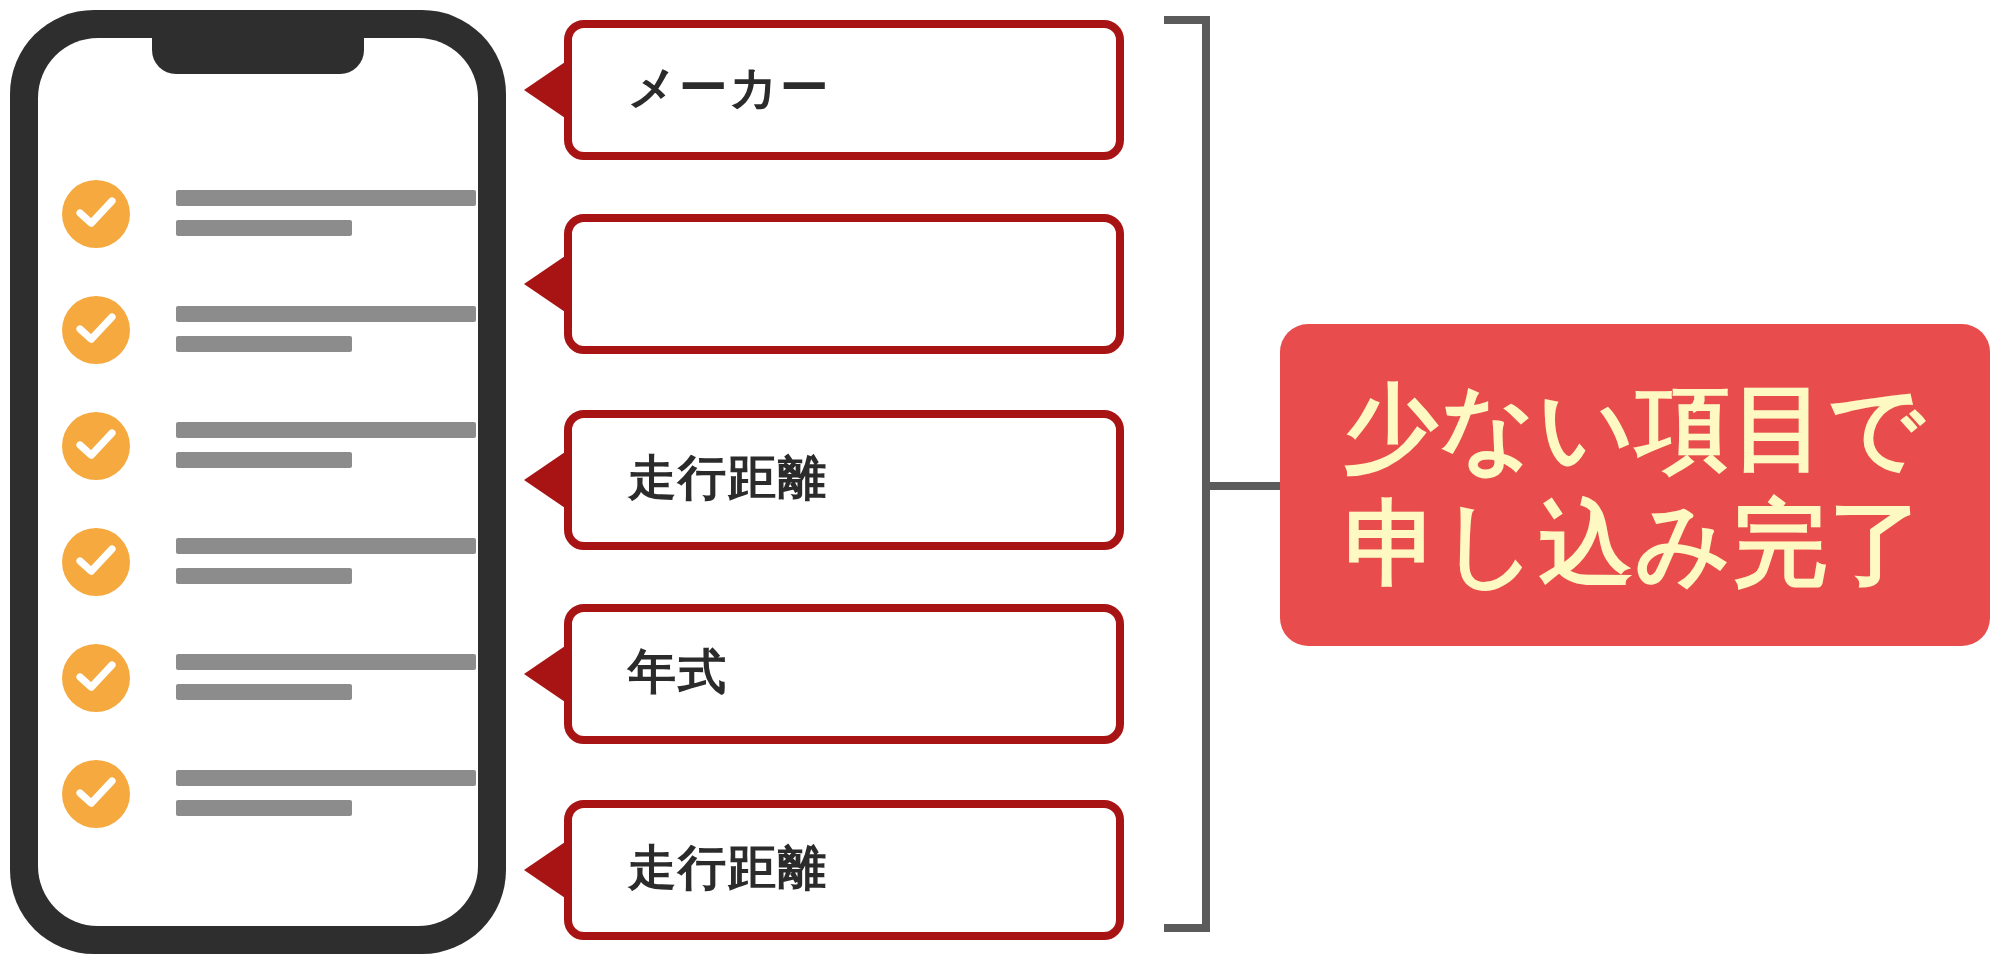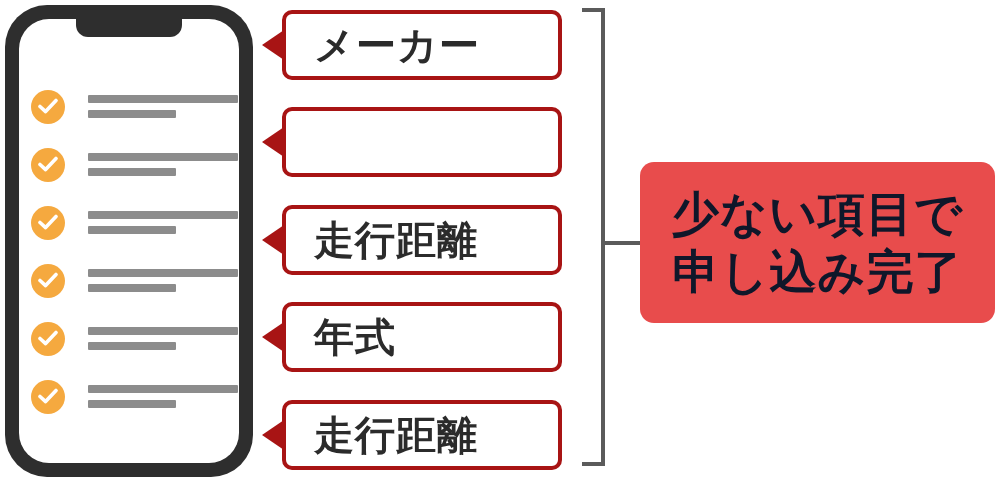--- a/index.html
+++ b/index.html
@@ -104,21 +104,21 @@
     height: 70px;
     box-sizing: border-box;
     border: 4px solid #a81414;
     border-radius: 10px;
     background: #ffffff;
     display: flex;
     align-items: center;
   }
   .label-text {
     padding-left: 28px;
-    font-size: 40px;
+    font-size: 24px;
     font-weight: 700;
     color: #2b2b2b;
     letter-spacing: 1px;
     line-height: 1;
     white-space: nowrap;
     font-family: "Liberation Sans", sans-serif;
   }
   .pointer {
     position: absolute;
     left: -24px;
@@ -166,21 +166,21 @@
     width: 355px;
     height: 161px;
     background: #e84c4c;
     border-radius: 14px;
     display: flex;
     flex-direction: column;
     align-items: center;
     justify-content: center;
   }
   .callout-line {
-    color: #0f172a;
+    color: #fef9c3;
     font-size: 47px;
     font-weight: 700;
     line-height: 1.22;
     letter-spacing: 1px;
     white-space: nowrap;
     font-family: "Liberation Sans", sans-serif;
   }
 </style>
 </head>
 <body>

